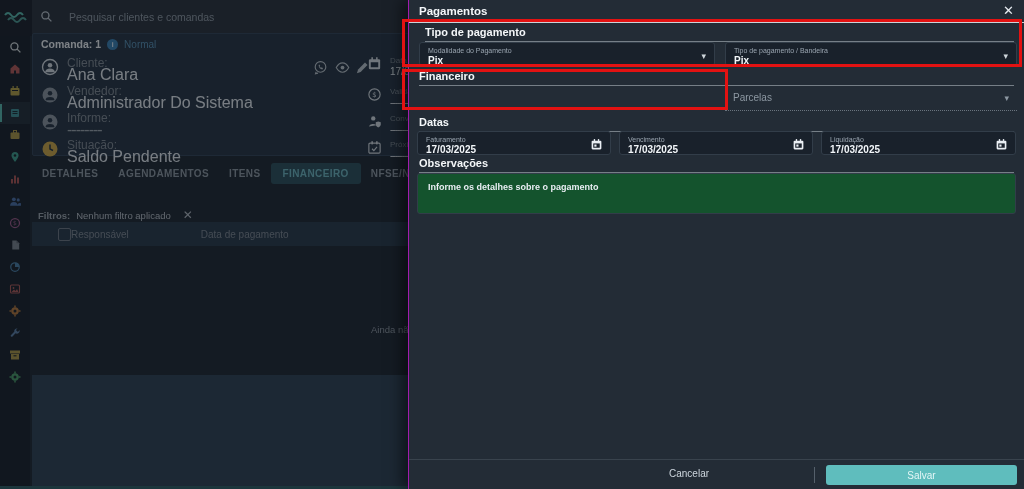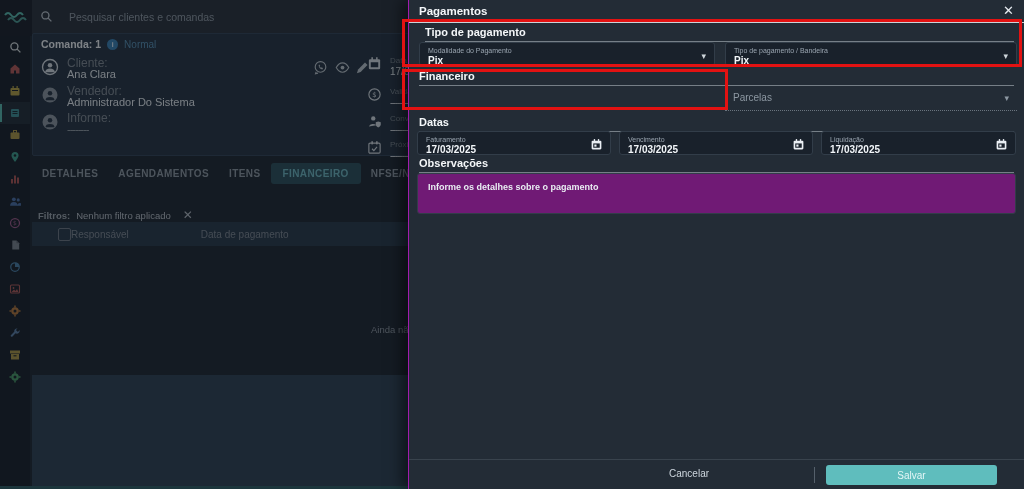--- a/index.html
+++ b/index.html
@@ -17,21 +17,21 @@
   .side-icon { width:30px; height:22px; display:flex; align-items:center; justify-content:center; position:relative; }
   .side-icon.active { background:#24313d; }
   .side-icon.active::before { content:""; position:absolute; left:0; top:2px; bottom:2px; width:2px; background:#57b8ae; }
   #main-card { position:absolute; left:32px; top:33px; width:982px; height:123px; background:#273747; border:1px solid #33465a; border-radius:2px; }
   .comanda-row { position:absolute; left:8px; top:4px; display:flex; align-items:center; gap:6px; }
   .comanda-label { font-size:10.5px; font-weight:bold; color:#e8eef3; }
   .badge-dot { width:11px; height:11px; border-radius:50%; background:#3a81b5; color:#cfe4f2; font-size:8px; display:flex; align-items:center; justify-content:center; font-weight:bold; }
   .comanda-status { font-size:10px; color:#568fb5; }
   .crow { position:absolute; display:flex; gap:8px; align-items:flex-start; }
   .clabel { font-size:12px; color:#7e8994; line-height:10px; }
-  .cvalue { font-size:11px; color:#dfe7ee; line-height:13px; }
+  .cvalue { font-size:16px; color:#dfe7ee; line-height:13px; }
   .dashes { letter-spacing:-1px; color:#9aa5af; }
   .irow-label { font-size:8px; color:#7e8994; line-height:10px; white-space:nowrap; }
   .irow-value { font-size:10px; color:#dfe7ee; line-height:12px; white-space:nowrap; }
   #tabs { position:absolute; left:32px; top:161px; width:376px; height:24px; display:flex; align-items:center; }
   .tab { font-size:10px; font-weight:bold; letter-spacing:0.4px; color:#8b98a3; padding:5px 10px; white-space:nowrap; }
   .tab.active { background:#2d525f; color:#6cb4c0; border-radius:3px; padding:5px 12px; }
   #filters { position:absolute; left:38px; top:208px; display:flex; align-items:center; gap:6px; }
   #filters .flt-label { font-size:9.5px; font-weight:bold; color:#9aa5af; }
   #filters .flt-value { font-size:9.5px; color:#b4bec8; }
   #filters .flt-x { font-size:12px; color:#aeb8c2; margin-left:6px; cursor:pointer; }
@@ -52,26 +52,26 @@
   #modal-close { position:absolute; right:10px; top:4px; font-size:13px; color:#e8edf2; cursor:pointer; line-height:14px; }
   .sec-head { position:absolute; left:10px; right:10px; font-size:11px; font-weight:bold; color:#f4f7f9; padding-bottom:3px; border-bottom:1px solid rgba(220,228,235,0.45); }
   .field { position:absolute; background:#19212b; border:1px solid #323d49; border-radius:3px; height:24px; padding:3px 8px 2px; }
   .flabel { font-size:7px; color:#9aa5b0; line-height:9px; white-space:nowrap; }
   .fvalue { font-size:10px; font-weight:bold; color:#f2f6f9; line-height:12px; white-space:nowrap; }
   .caret { position:absolute; right:8px; top:8px; font-size:9px; color:#cfd6dc; }
   .cal-ic { position:absolute; right:7px; top:6px; }
   #parcelas { position:absolute; height:26px; border-bottom:1px dotted #6a747e; }
   #parcelas .plabel { position:absolute; left:8px; top:7px; font-size:10px; color:#8d98a2; }
   #parcelas .caret { color:#8d98a2; }
-  #obs-box { position:absolute; background:#701a75; border:1px solid #323d49; border-radius:3px; }
+  #obs-box { position:absolute; background:#14532d; border:1px solid #323d49; border-radius:3px; }
   #obs-text { font-size:9px; font-weight:bold; color:#e9eef3; padding:8px 10px; }
   #modal-footer { position:absolute; left:0; right:0; top:459px; height:30px; border-top:1px solid #39434d; }
   #cancel-btn { position:absolute; left:260px; top:8px; font-size:10px; color:#cdd6de; cursor:pointer; }
   #footer-divider { position:absolute; left:405px; top:7px; width:1px; height:16px; background:#55606b; }
-  #save-btn { position:absolute; left:417px; top:5px; width:171px; height:20px; background:#5fbdbd; border-radius:3px; color:#e3f6f6; font-size:10px; display:flex; align-items:center; justify-content:center; cursor:pointer; }
+  #save-btn { position:absolute; left:417px; top:5px; width:191px; height:20px; background:#5fbdbd; border-radius:3px; color:#e3f6f6; font-size:10px; display:flex; align-items:center; justify-content:center; cursor:pointer; }
 
   
   .annotation { position:absolute; border:3px solid #e31212; z-index:20; pointer-events:none; }
   #ann-tipo { left:402px; top:19px; width:620px; height:48px; }
   #ann-financeiro { left:402px; top:69px; width:326px; height:41px; }
 
   svg { display:block; }
 </style>
 </head>
 <body>
@@ -250,20 +250,32 @@
             <circle cx="12" cy="12" r="10" fill="#8a96a2"></circle>
             <circle cx="12" cy="9.5" r="3" fill="#273747"></circle>
             <path d="M6 19 a6 4.5 0 0 1 12 0" fill="#273747"></path>
           </svg>
         </span>
       <span>
           <div class="clabel">Informe:</div>
             <div class="cvalue dashes">--------</div>
         </span>
     </div>
+    <div class="crow" style="left:8px; top:106px;">
+      <span>
+          <svg width="18" height="18" viewBox="0 0 24 24">
+            <circle cx="12" cy="12" r="10" fill="#c9a84c"></circle>
+            <path d="M12 6 V12 L16 14" stroke="#273747" stroke-width="2" fill="none"></path>
+          </svg>
+        </span>
+      <span>
+          <div class="clabel">Situação:</div>
+            <div class="cvalue">Saldo Pendente</div>
+        </span>
+    </div>
 
     <span class="abs" style="left:280px; top:26px;">
         <svg width="15" height="15" viewBox="0 0 24 24">
           <circle cx="12" cy="11" r="8.5" stroke="#b9c4cd" stroke-width="1.8" fill="none"></circle>
           <path d="M5 19 L4 22 L8 21" stroke="#b9c4cd" stroke-width="1.8" fill="none"></path>
           <path d="M9 8 c0 4 3 7 6 7 l1 -2 -2 -1.5 -1 1 c-1 -0.5 -2 -1.5 -2.5 -2.5 l1 -1 L10 7 Z" fill="#b9c4cd"></path>
         </svg>
       </span>
     <span class="abs" style="left:302px; top:26px;">
         <svg width="15" height="15" viewBox="0 0 24 24">

